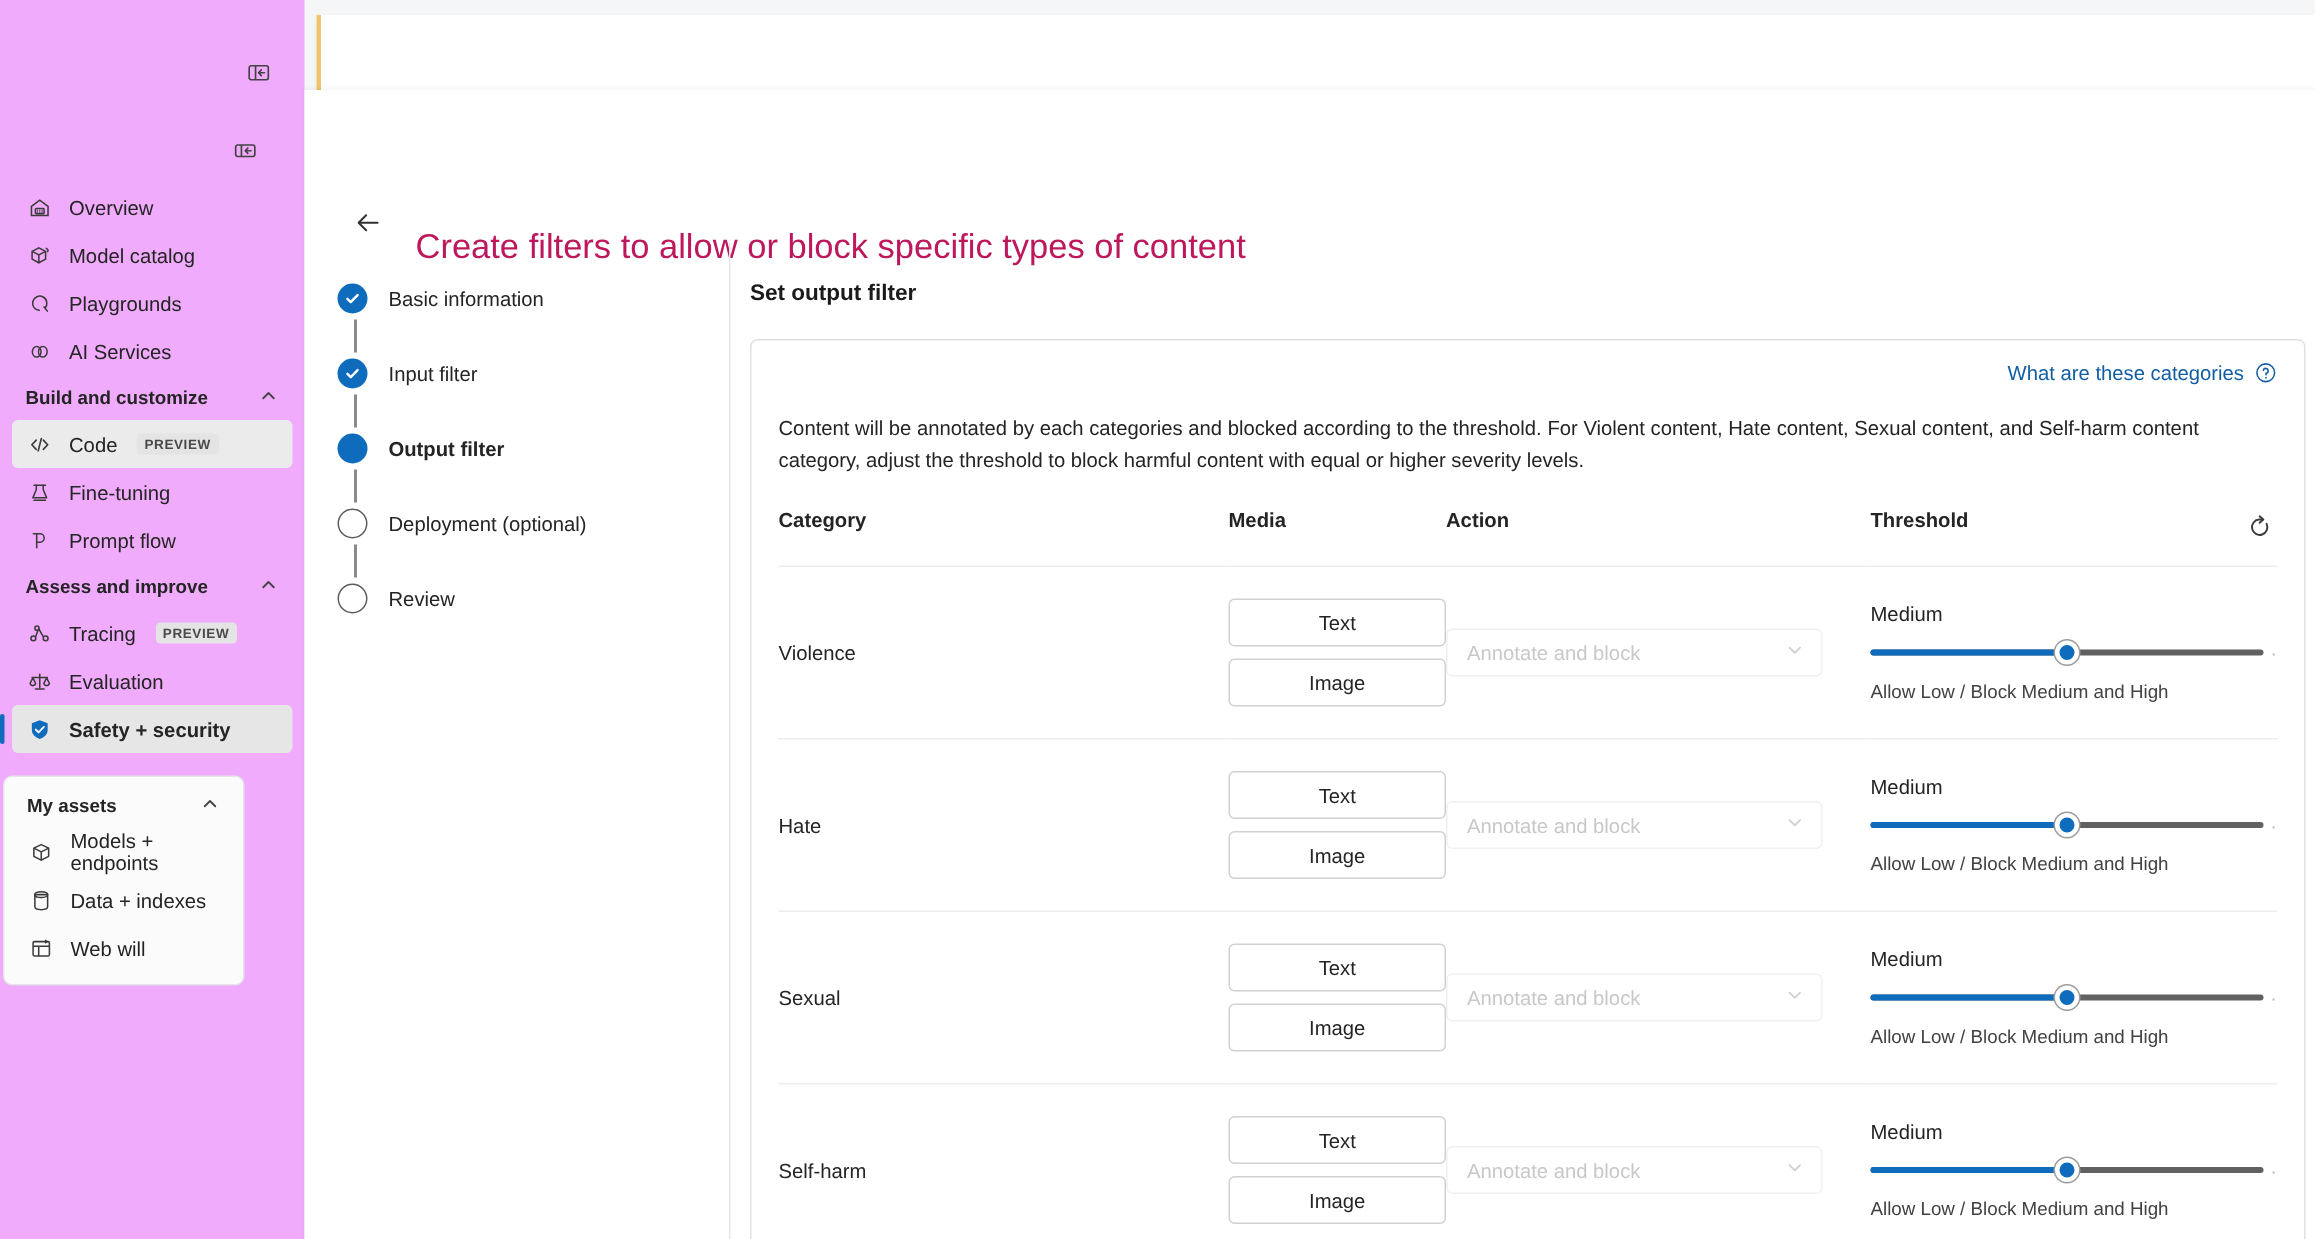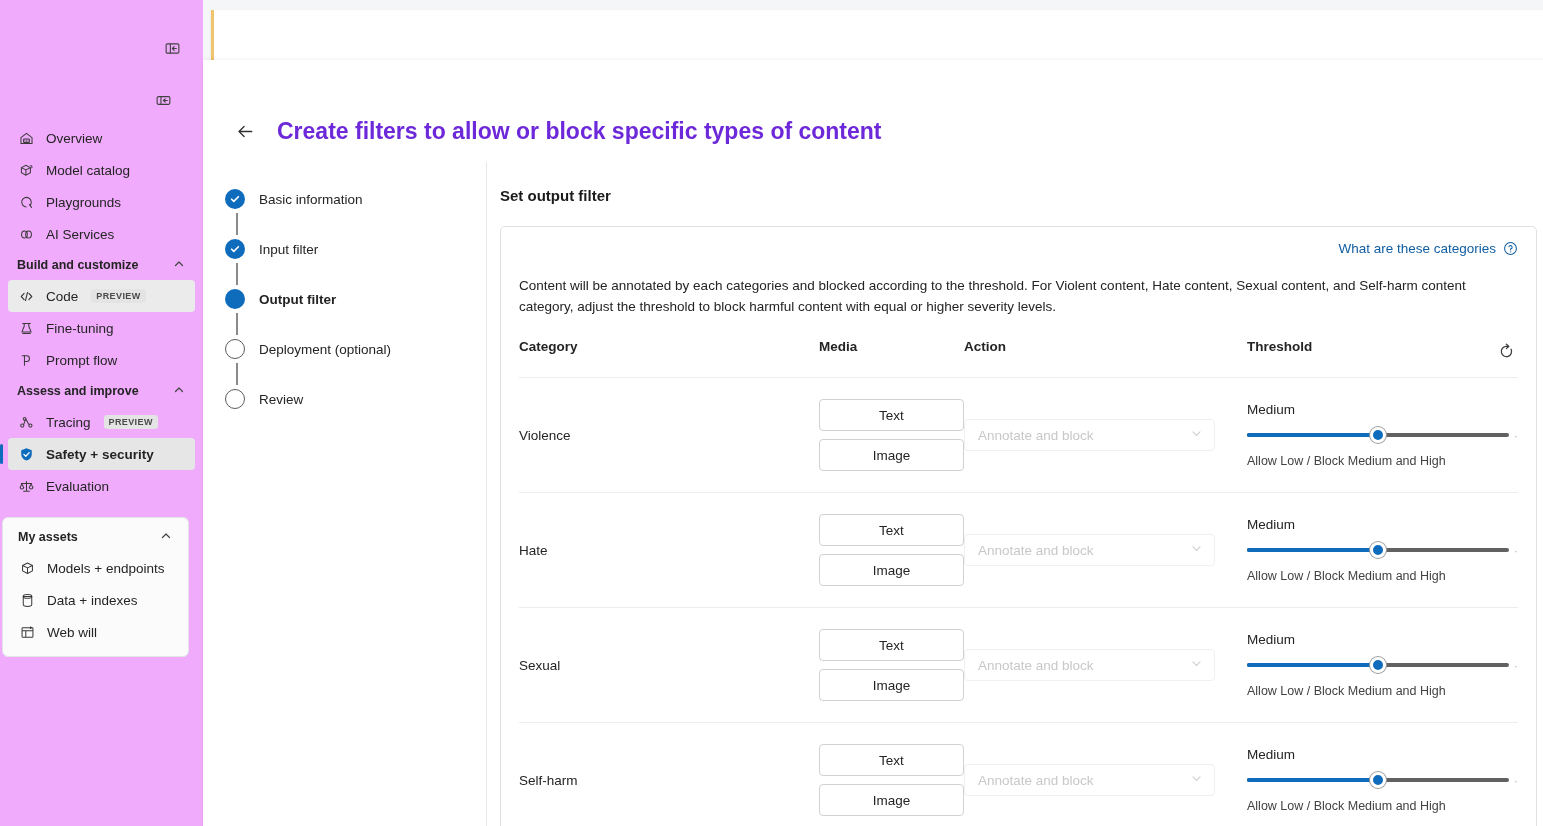--- a/index.html
+++ b/index.html
@@ -47,21 +47,21 @@
     background:#e4e4e4; color:#4a4a4a;
     padding:2px 5px; border-radius:3px; margin-left:2px;
   }
   .nav-group{
     display:flex; align-items:center; justify-content:space-between;
     height:30px; margin:0 8px; padding:0 10px 0 9px;
     font-size:12.5px; font-weight:700; color:#242424; cursor:pointer;
   }
   .chev{ color:#424242; font-size:11px; }
   .assets-card{
-    position:absolute; left:2px; top:517px; width:187px;
+    position:absolute; left:2px; top:517px; width:161px;
     background:#fbfbfc; border:1px solid #e3e5e8; border-radius:6px;
     padding:4px 0 8px 0;
   }
   .assets-card .nav-item{ margin:0 6px; }
   .assets-card .nav-group{ margin:0 6px; }
 
   
   #panel-back{
     position:absolute; left:211px; top:10px; right:-4px; height:50px;
     background:#ffffff; border-left:3px solid #f0c36d;
@@ -77,21 +77,21 @@
   
   #page-header{
     position:absolute; left:30px; top:58px;
     display:flex; align-items:center; gap:20px;
   }
   #back-arrow{
     width:24px;height:24px;display:flex;align-items:center;justify-content:center;
     color:#323130; cursor:pointer;
   }
   #page-title{
-    font-size:23px; font-weight:700; color:#6d28d9; white-space:nowrap;
+    font-size:23px; font-weight:400; color:#be185d; white-space:nowrap;margin-top:33px;
   }
 
   
   #steps{
     position:absolute; left:22px; top:102px; width:262px; height:724px;
     border-right:1px solid #e6e6e6; padding-top:23px;
   }
   .step{ display:flex; align-items:center; gap:14px; height:28px; cursor:pointer; }
   .step + .connector{ width:2px; height:22px; background:#8a8a8a; margin-left:11px; }
   .bullet{
@@ -303,41 +303,41 @@
           <circle cx="14.6" cy="13.6" r="1.9"></circle>
           <circle cx="7.8" cy="5.6" r="1.6"></circle>
           <path d="M6.9 11.9 L8.6 7.2"></path>
           <path d="M9.4 6.3 L12.6 12"></path>
         </svg>
       </span>
       <span>Tracing</span>
       <span class="preview-pill">PREVIEW</span>
     </div>
 
-    <div class="nav-item active">
-      <span class="ico">
-        <svg width="17" height="17" viewBox="0 0 20 20">
-          <path d="M10 2.6 L16.2 4.9 V10 c0 3.6-2.6 6-6.2 7.2C6.4 16 3.8 13.6 3.8 10 V4.9 Z" fill="#0f6cbd"></path>
-          <path d="M6.9 9.9 L9.1 12.1 L13.2 7.8" fill="none" stroke="#ffffff" stroke-width="1.5" stroke-linecap="round" stroke-linejoin="round"></path>
-        </svg>
-      </span>
-      <span>Safety + security</span>
-    </div>
-
     <div class="nav-item">
       <span class="ico">
         <svg width="17" height="17" viewBox="0 0 20 20" fill="none" stroke="#3b3a39" stroke-width="1.2" stroke-linecap="round" stroke-linejoin="round">
           <path d="M10 4.2 v10.6"></path>
           <path d="M4 6.6 h12"></path>
           <path d="M2.4 11.4 L4.6 6.9 L6.8 11.4 a2.3 2.3 0 0 1-4.4 0Z"></path>
           <path d="M13.2 11.4 L15.4 6.9 L17.6 11.4 a2.3 2.3 0 0 1-4.4 0Z"></path>
           <path d="M6.6 15.6 h6.8"></path>
         </svg>
       </span>
       <span>Evaluation</span>
+    </div>
+
+    <div class="nav-item active">
+      <span class="ico">
+        <svg width="17" height="17" viewBox="0 0 20 20">
+          <path d="M10 2.6 L16.2 4.9 V10 c0 3.6-2.6 6-6.2 7.2C6.4 16 3.8 13.6 3.8 10 V4.9 Z" fill="#0f6cbd"></path>
+          <path d="M6.9 9.9 L9.1 12.1 L13.2 7.8" fill="none" stroke="#ffffff" stroke-width="1.5" stroke-linecap="round" stroke-linejoin="round"></path>
+        </svg>
+      </span>
+      <span>Safety + security</span>
     </div>
 
   </div>
 
   <div class="assets-card">
     <div class="nav-group">
       <span>My assets</span>
       <span class="chev">
         <svg width="12" height="12" viewBox="0 0 12 12" fill="none" stroke="#424242" stroke-width="1.2" stroke-linecap="round" stroke-linejoin="round">
             <path d="M2.5 7.5 L6 4 L9.5 7.5"></path>

